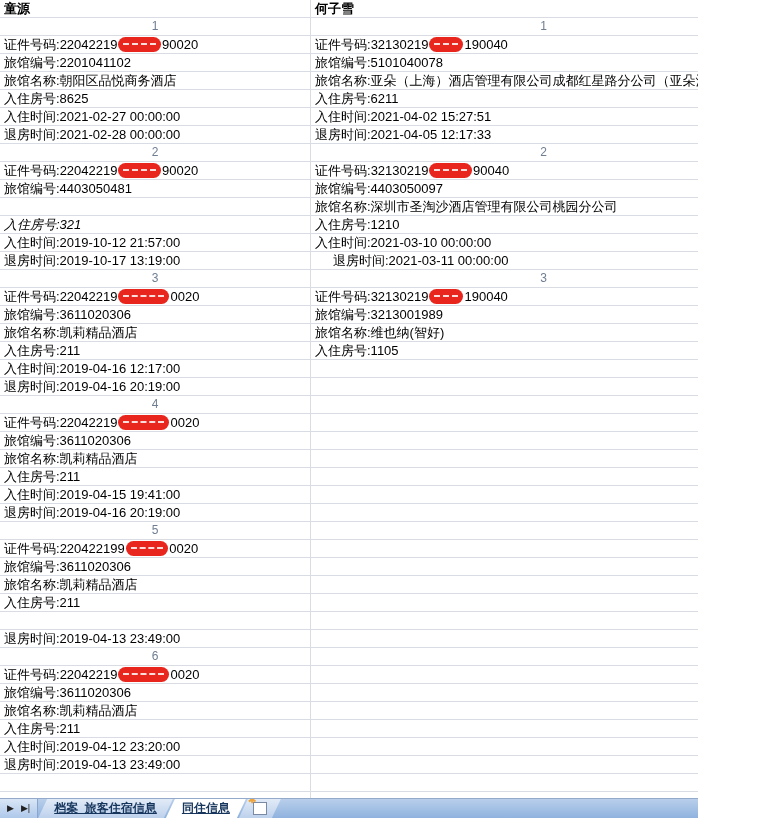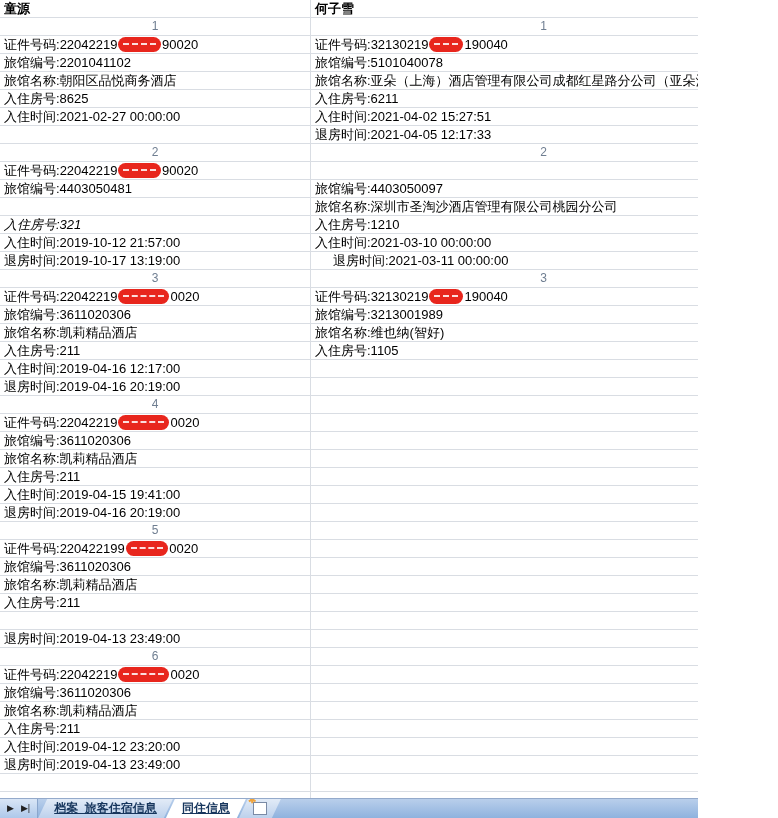--- a/index.html
+++ b/index.html
@@ -43,20 +43,21 @@
   <div class="sheet">
     <div class="vline" style="left:310px;"></div>
     <div class="vline" style="left:776px;"></div>
   <div class="cell hdr" style="left: 4px; top: 0px;">童源</div>
       <div class="numcell" style="left: 0px; top: 18px; width: 310px;">1</div>
       <div class="cell" style="left: 4px; top: 36px;"><span>证件号码:</span><span>22042219</span><span class="redact" style="width: 42.5px;"><i></i></span><span>90020</span></div>
       <div class="cell" style="left: 4px; top: 54px;">旅馆编号:2201041102</div>
       <div class="cell" style="left: 4px; top: 72px;">旅馆名称:朝阳区品悦商务酒店</div>
       <div class="cell" style="left: 4px; top: 90px;">入住房号:8625</div>
       <div class="cell" style="left: 4px; top: 108px;">入住时间:2021-02-27 00:00:00</div>
+      <div class="cell" style="left: 4px; top: 126px;">退房时间:2021-02-28 00:00:00</div>
       <div class="numcell" style="left: 0px; top: 144px; width: 310px;">2</div>
       <div class="cell" style="left: 4px; top: 162px;"><span>证件号码:</span><span>22042219</span><span class="redact" style="width: 42.5px;"><i></i></span><span>90020</span></div>
       <div class="cell" style="left: 4px; top: 180px;">旅馆编号:4403050481</div>
       <div class="cell" style="left: 4px; top: 216px; font-style: italic;">入住房号:321</div>
       <div class="cell" style="left: 4px; top: 234px;">入住时间:2019-10-12 21:57:00</div>
       <div class="cell" style="left: 4px; top: 252px;">退房时间:2019-10-17 13:19:00</div>
       <div class="numcell" style="left: 0px; top: 270px; width: 310px;">3</div>
       <div class="cell" style="left: 4px; top: 288px;"><span>证件号码:</span><span>22042219</span><span class="redact" style="width: 51px;"><i></i></span><span>0020</span></div>
       <div class="cell" style="left: 4px; top: 306px;">旅馆编号:3611020306</div>
       <div class="cell" style="left: 4px; top: 324px;">旅馆名称:凯莉精品酒店</div>
@@ -85,20 +86,21 @@
       <div class="cell" style="left: 4px; top: 756px;">退房时间:2019-04-13 23:49:00</div>
       <div class="cell hdr" style="left: 315px; top: 0px;">何子雪</div>
       <div class="numcell" style="left: 311px; top: 18px; width: 465px;">1</div>
       <div class="cell" style="left: 315px; top: 36px;"><span>证件号码:</span><span>32130219</span><span class="redact" style="width: 34px;"><i></i></span><span>190040</span></div>
       <div class="cell" style="left: 315px; top: 54px;">旅馆编号:5101040078</div>
       <div class="cell" style="left: 315px; top: 72px;">旅馆名称:亚朵（上海）酒店管理有限公司成都红星路分公司（亚朵酒店）</div>
       <div class="cell" style="left: 315px; top: 90px;">入住房号:6211</div>
       <div class="cell" style="left: 315px; top: 108px;">入住时间:2021-04-02 15:27:51</div>
       <div class="cell" style="left: 315px; top: 126px;">退房时间:2021-04-05 12:17:33</div>
       <div class="numcell" style="left: 311px; top: 144px; width: 465px;">2</div>
+      <div class="cell" style="left: 315px; top: 162px;"><span>证件号码:</span><span>32130219</span><span class="redact" style="width: 42.5px;"><i></i></span><span>90040</span></div>
       <div class="cell" style="left: 315px; top: 180px;">旅馆编号:4403050097</div>
       <div class="cell" style="left: 315px; top: 198px;">旅馆名称:深圳市圣淘沙酒店管理有限公司桃园分公司</div>
       <div class="cell" style="left: 315px; top: 216px;">入住房号:1210</div>
       <div class="cell" style="left: 315px; top: 234px;">入住时间:2021-03-10 00:00:00</div>
       <div class="cell" style="left: 315px; top: 252px; margin-left: 18px;">退房时间:2021-03-11 00:00:00</div>
       <div class="numcell" style="left: 311px; top: 270px; width: 465px;">3</div>
       <div class="cell" style="left: 315px; top: 288px;"><span>证件号码:</span><span>32130219</span><span class="redact" style="width: 34px;"><i></i></span><span>190040</span></div>
       <div class="cell" style="left: 315px; top: 306px;">旅馆编号:3213001989</div>
       <div class="cell" style="left: 315px; top: 324px;">旅馆名称:维也纳(智好)</div>
       <div class="cell" style="left: 315px; top: 342px;">入住房号:1105</div>

